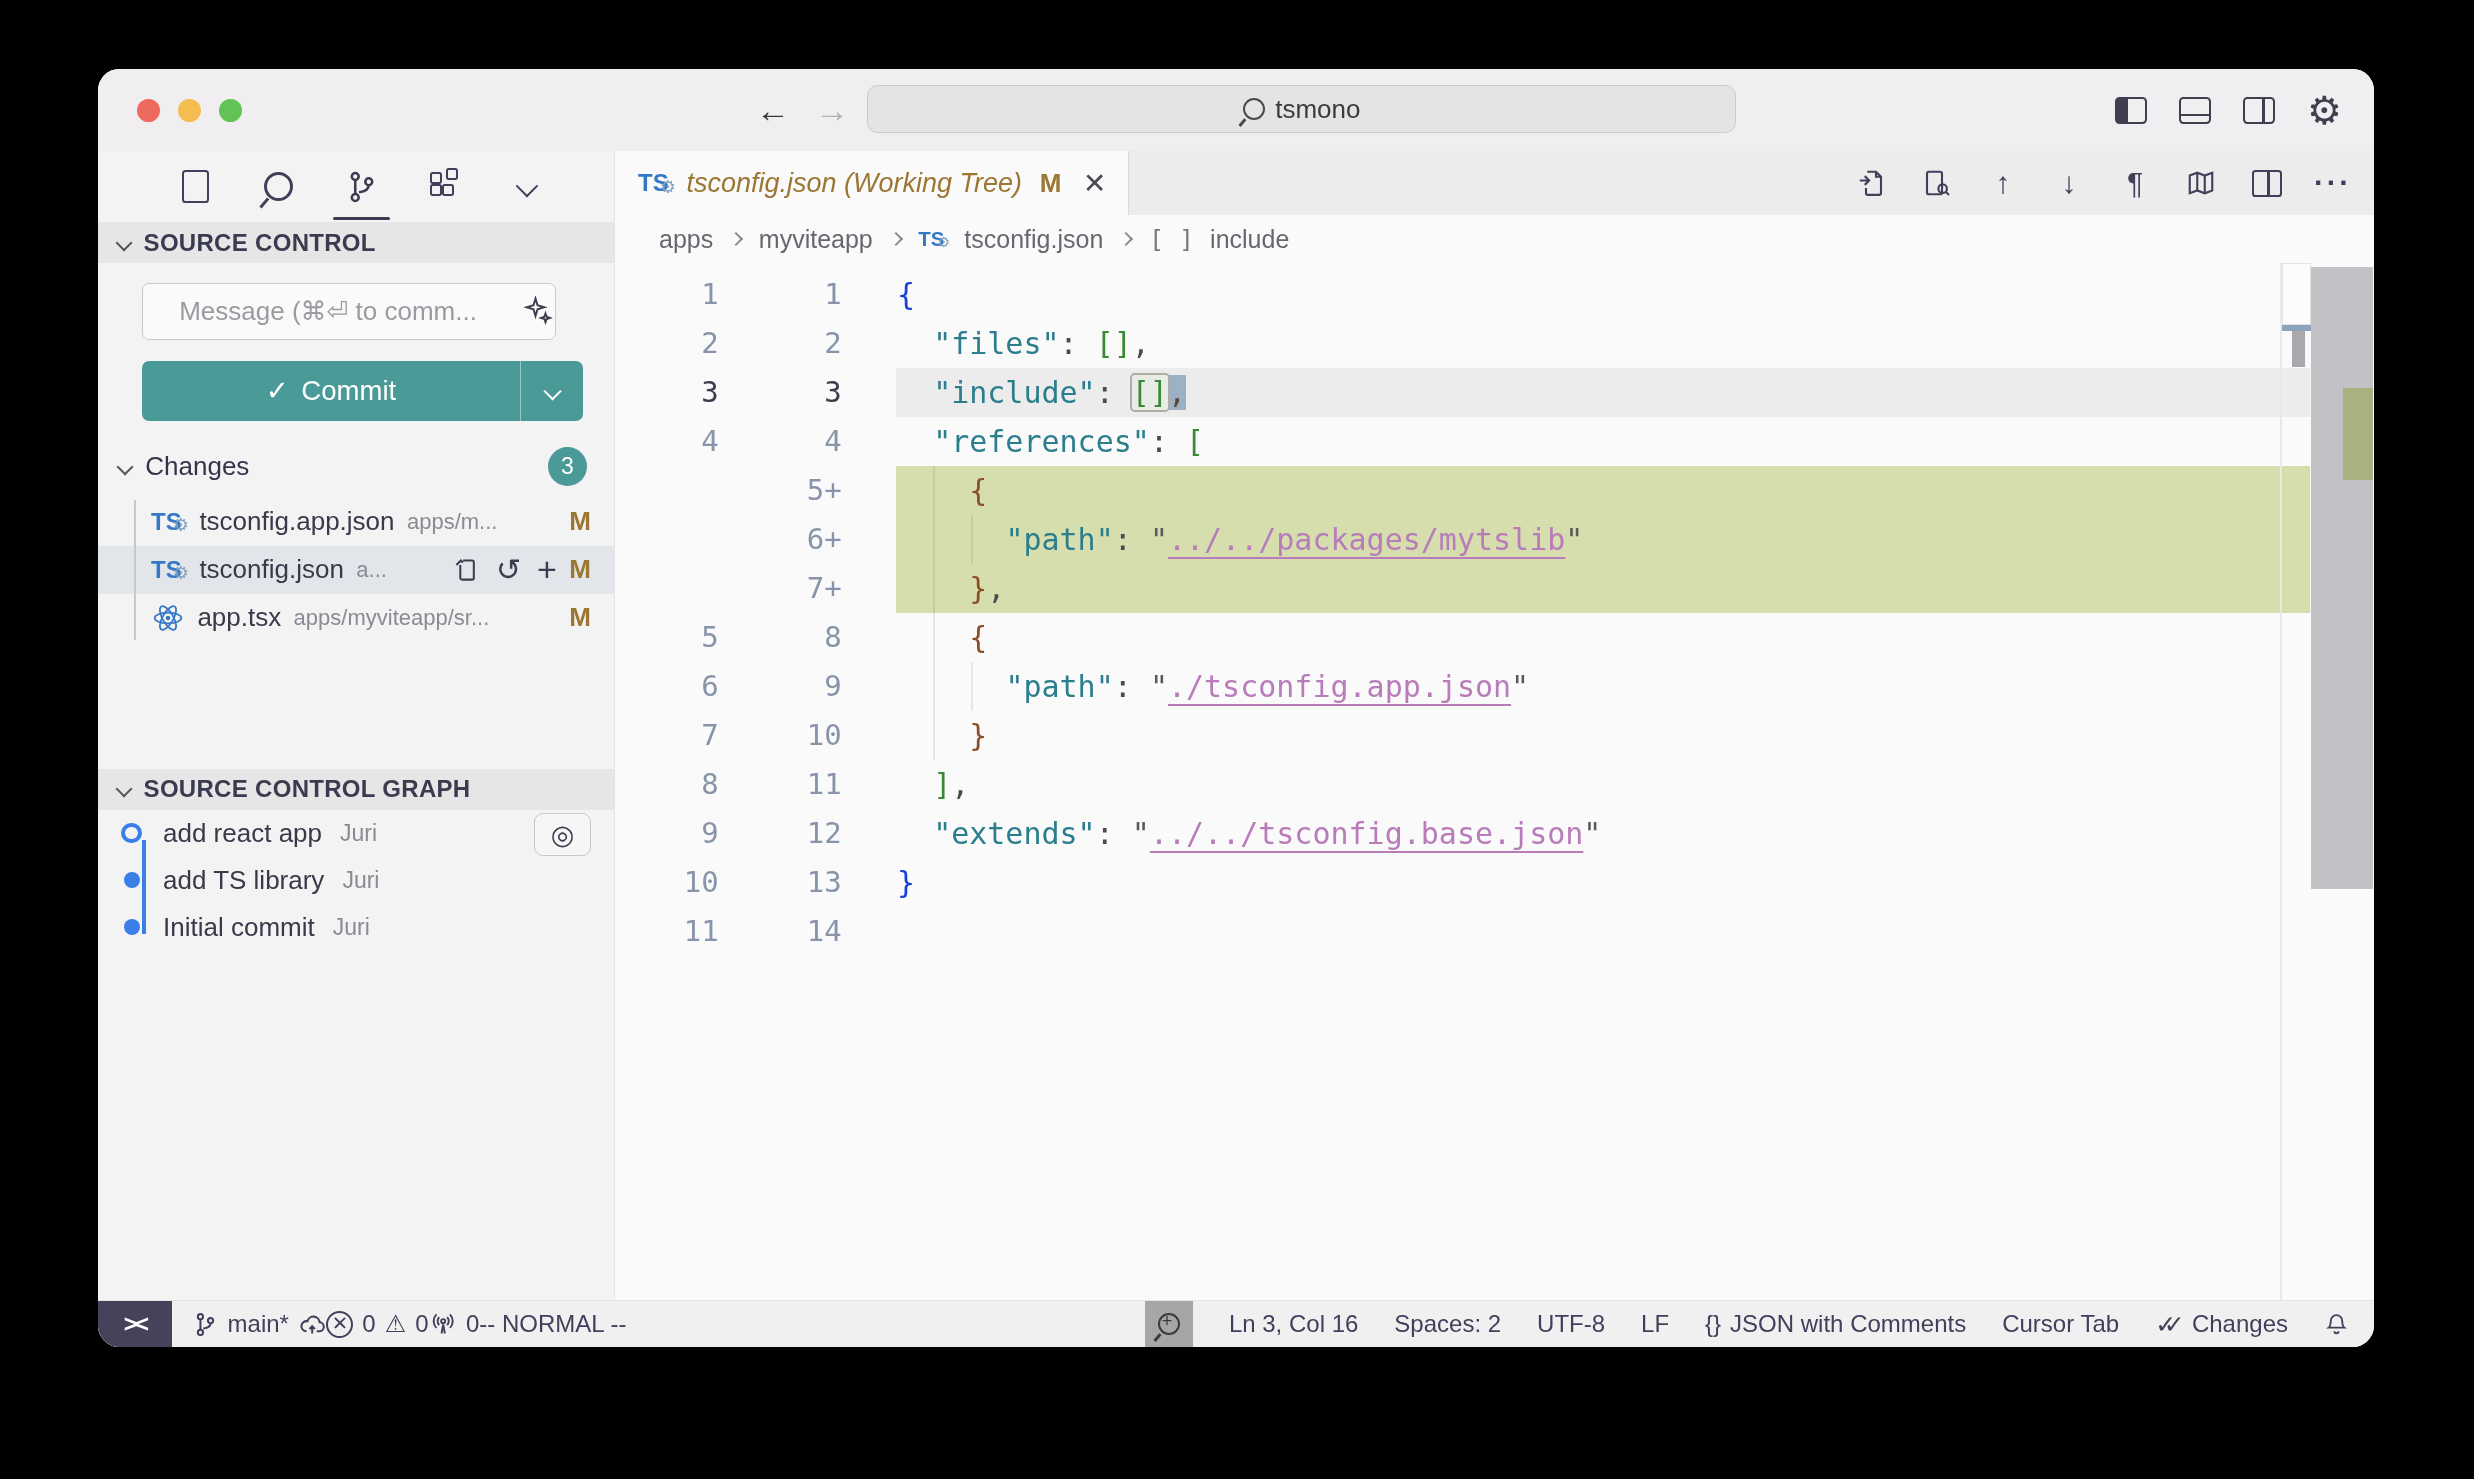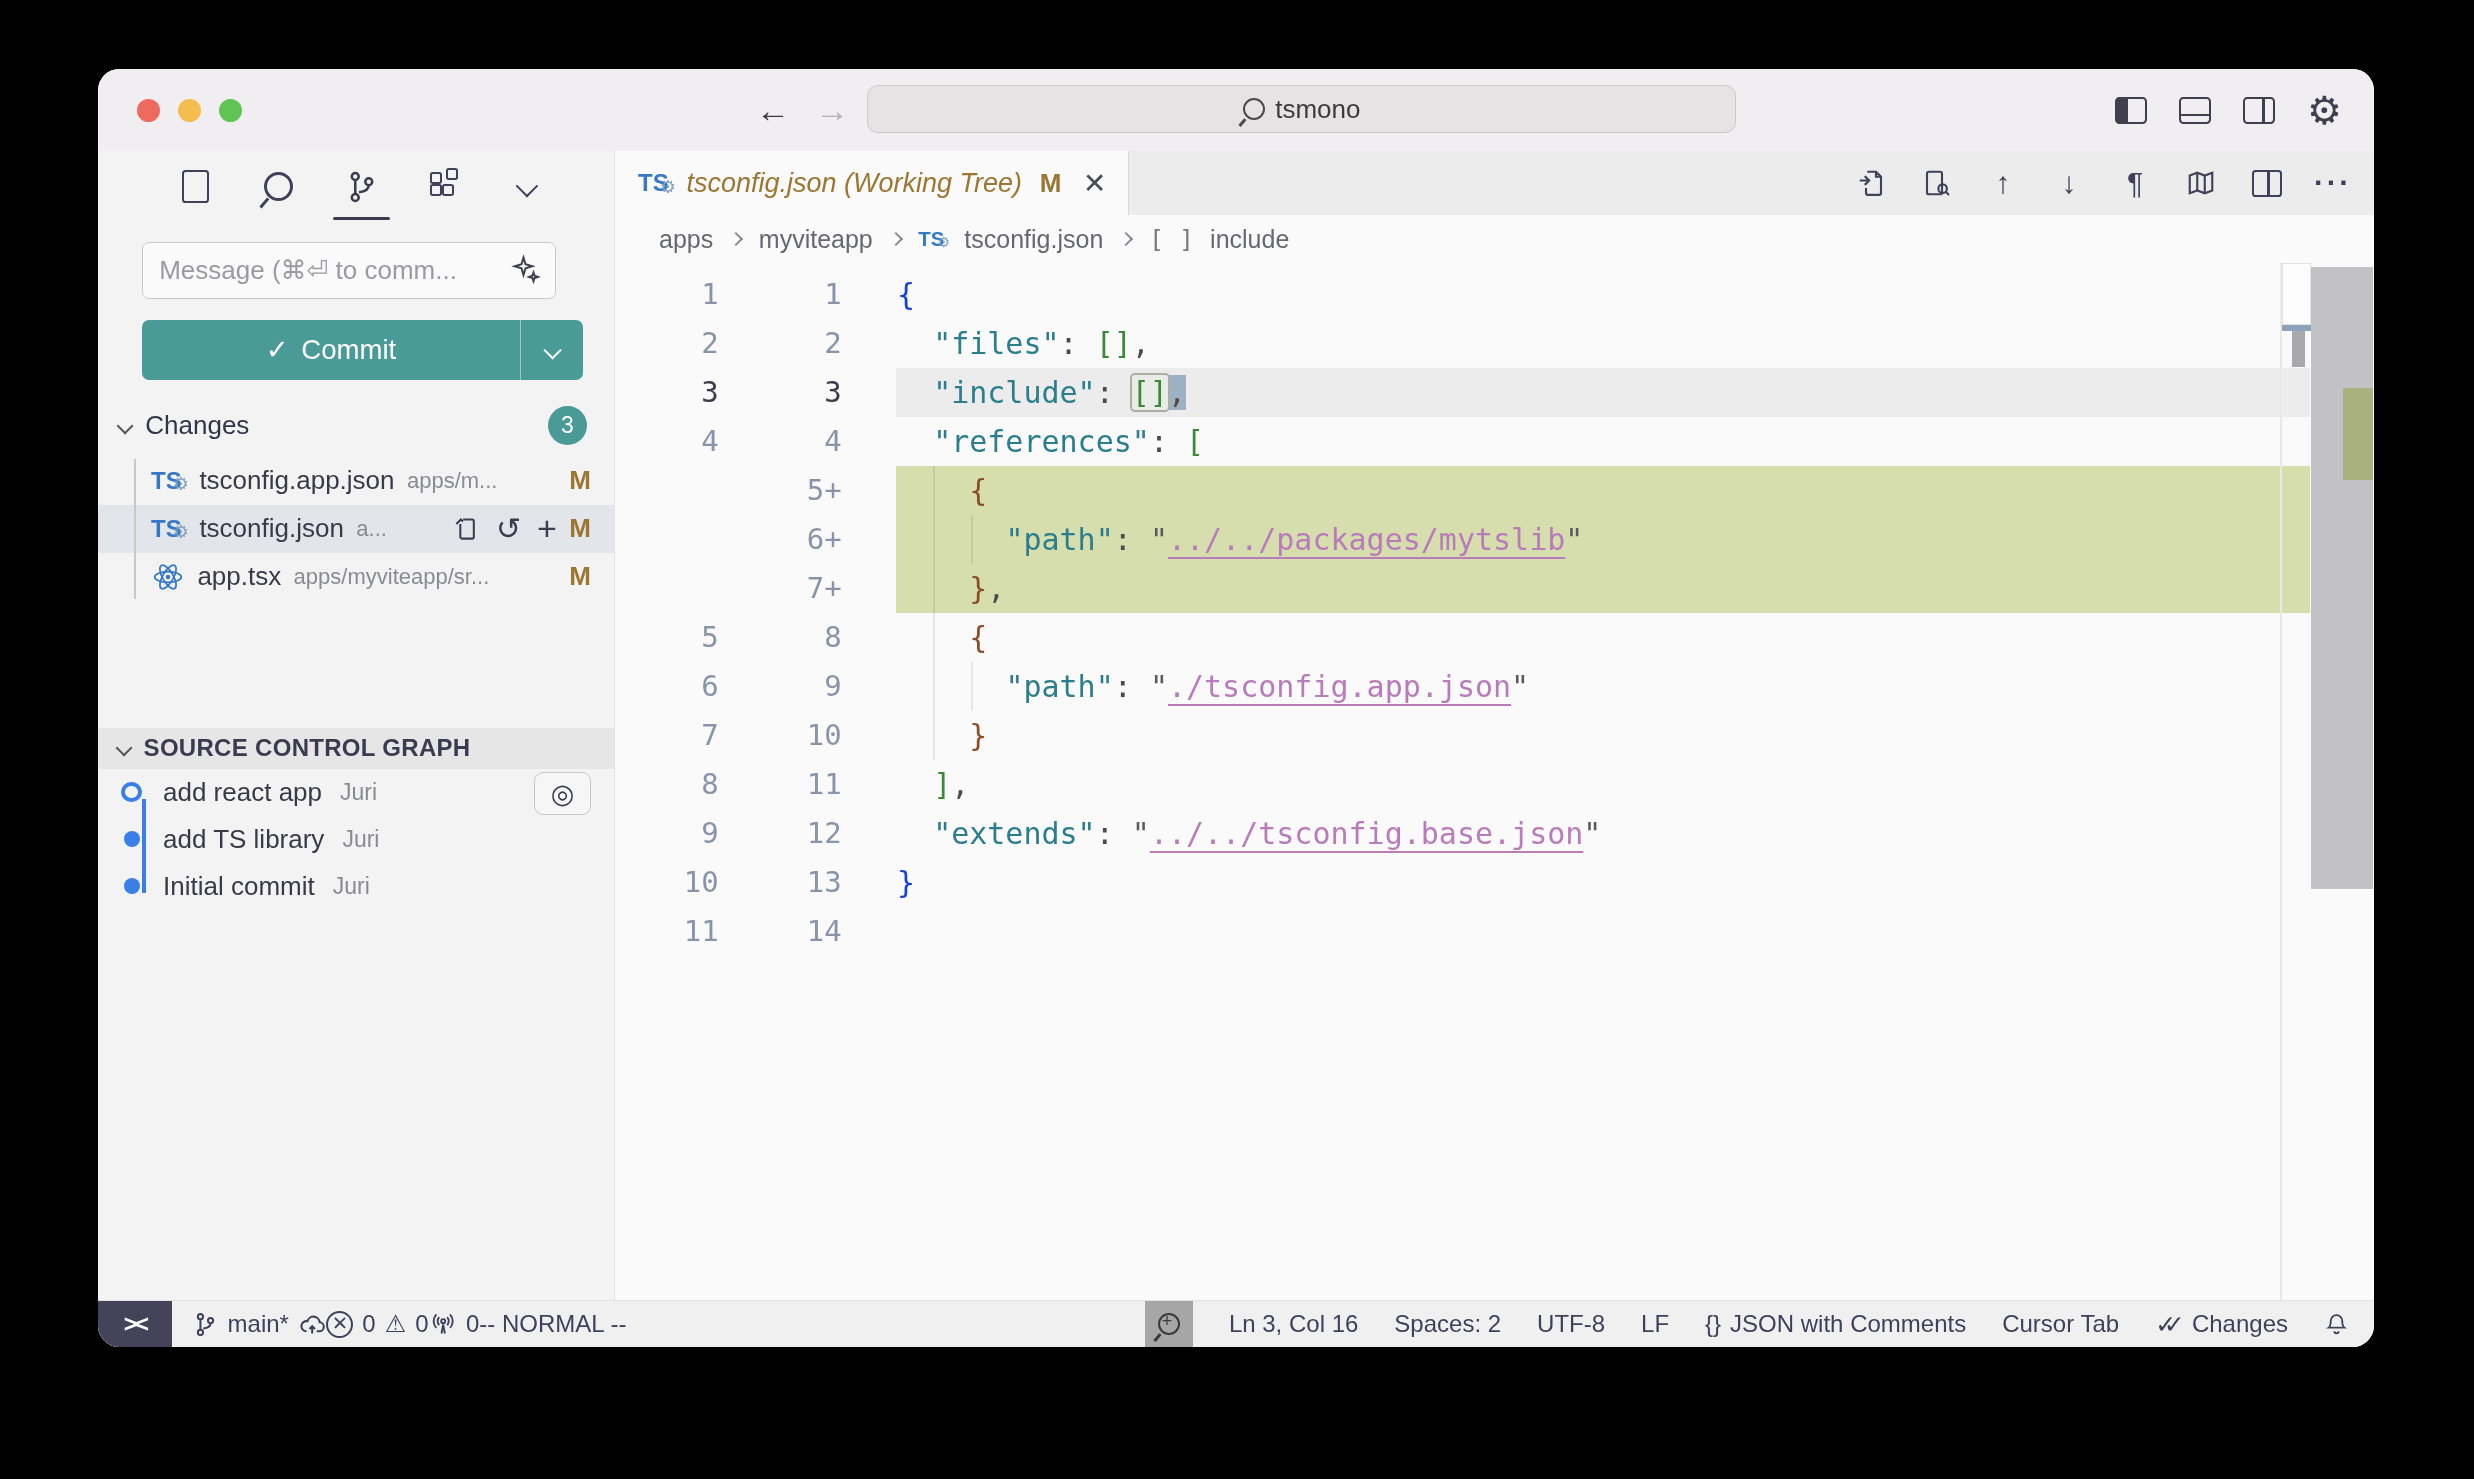--- a/index.html
+++ b/index.html
@@ -47,21 +47,21 @@
   .ico-ext i{position:absolute;width:12.4px;height:12.4px;border:2.7px solid currentColor;border-radius:2.7px;box-sizing:border-box;}
   .ico-ext i:nth-child(1){left:0;top:12.4px}.ico-ext i:nth-child(2){left:12.4px;top:12.4px}
   .ico-ext i:nth-child(3){left:0;top:0}.ico-ext i:nth-child(4){left:16px;top:-3.6px}
   .chev{width:14.2px;height:14.2px;border-left:2.7px solid currentColor;border-bottom:2.7px solid currentColor;transform:rotate(-45deg);}
   .chev-sm{width:9.8px;height:9.8px;border-left:2.3px solid #55555f;border-bottom:2.3px solid #55555f;transform:rotate(-45deg);display:inline-block;}
   .sec-strip{height:41px;flex:none;background:#e7e6e7;display:flex;align-items:center;gap:14.2px;padding-left:19.6px;
     font-size:24px;font-weight:bold;color:#3b3b50;letter-spacing:0.3px;}
   .msg-input{margin:19.6px 0 0 44px;width:384px;height:55px;flex:none;background:#fbfafa;border:1.8px solid #cac9c9;border-radius:7.1px;
     display:flex;align-items:center;padding:0 14.2px;gap:7.1px;}
   .msg-input input{flex:1;border:none;outline:none;background:transparent;font-size:26px;color:#3f3f3f;
-    font-family:"Liberation Sans",sans-serif;}
+    font-family:"Liberation Sans",sans-serif;margin-left:20px;}
   .msg-input input::placeholder{color:#9b9aa1;}
   .sparkle{flex:none;color:#3f3f50;}
   .commitbtn{margin:21.3px 0 0 44px;width:441px;height:60px;flex:none;background:var(--accent);border-radius:7.1px;
     display:flex;align-items:center;color:#fff;font-size:27.6px;}
   .commit-main{flex:1;display:flex;align-items:center;justify-content:center;gap:12.4px;height:100%;}
   .commit-drop{width:62px;height:100%;border-left:1.8px solid rgba(255,255,255,.45);display:flex;align-items:center;justify-content:center;}
   .commit-drop .chev{width:10.7px;height:10.7px;border-width:2.3px;border-color:#fff;}
   .changes-hdr{margin-top:27.6px;height:36px;flex:none;display:flex;align-items:center;gap:14.2px;padding:0 27px 0 21.3px;
     font-size:26px;color:#33334a;}
   .badge{margin-left:auto;min-width:39px;height:39px;border-radius:19.6px;background:var(--accent);color:#fff;
@@ -197,20 +197,24 @@
               <i></i>
               <i></i>
               <i></i>
             </span>
           </div>
         <div class="act">
             <span class="chev"></span>
           </div>
       </div>
 
+      <div class="sec-strip">
+        <span class="chev-sm"></span>
+        <span>SOURCE CONTROL</span>
+      </div>
 
       <div class="msg-input">
         <input type="text" placeholder="Message (⌘⏎ to comm..." style="">
         <span class="sparkle">
           <svg width="30" height="30" viewBox="0 0 24 24" fill="none" stroke="#3f3f50" stroke-width="1.6">
             <path d="M10 2l1.6 5.4L17 9l-5.4 1.6L10 16l-1.6-5.4L3 9l5.4-1.6z"></path>
             <path d="M18 14l.9 2.6L21.5 17.5l-2.6.9L18 21l-.9-2.6-2.6-.9 2.6-.9z"></path>
           </svg>
         </span>
       </div>

